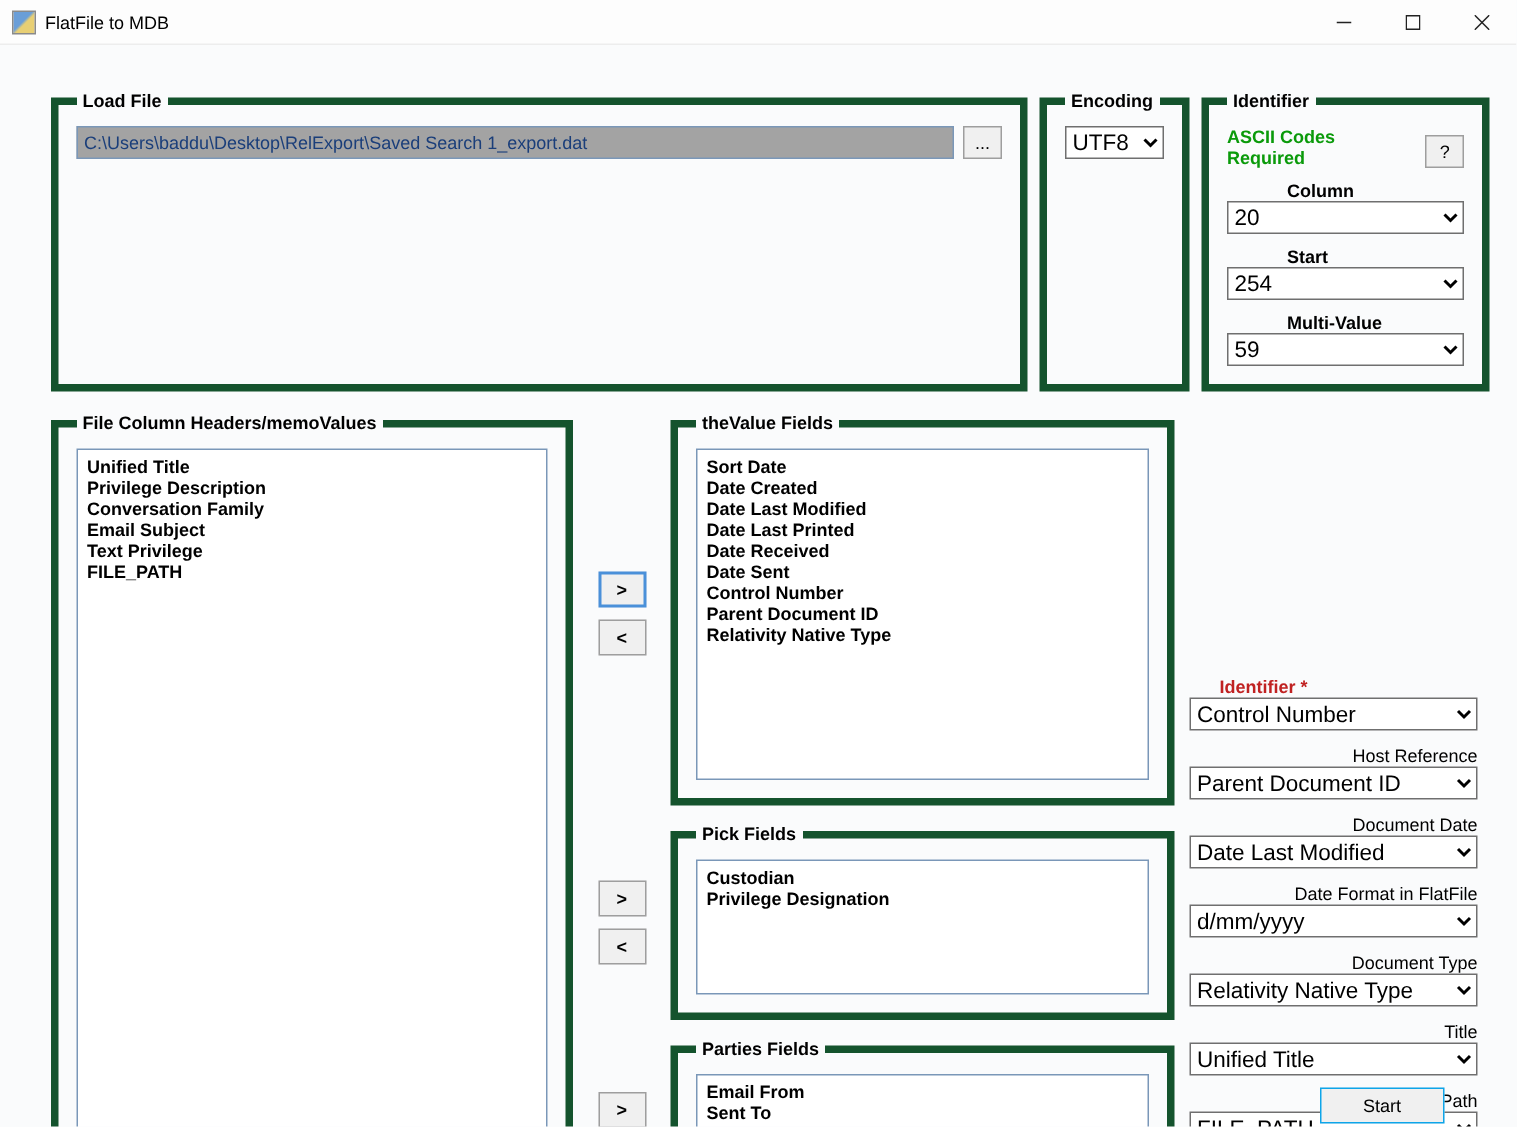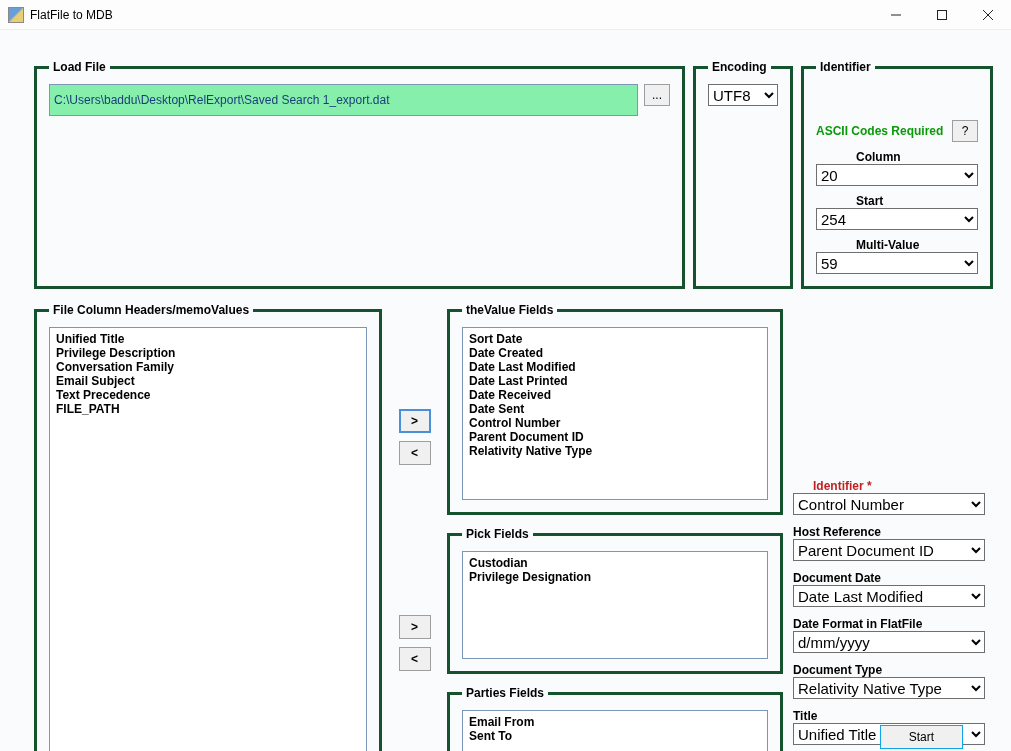--- a/index.html
+++ b/index.html
@@ -33,21 +33,21 @@
     display: flex; align-items: center; justify-content: center;
     font-size: 14px; color: #222;
     cursor: default;
   }
 
   .client {
     padding: 30px 18px 14px 34px;
   }
 
   fieldset {
-    border: 3px solid #14532d;
+    border: 5px solid #14532d;
     padding: 10px 12px 12px 12px;
     margin: 0;
     background: #fafbfc;
   }
   legend {
     font-weight: bold;
     padding: 0 4px;
   }
 
   .row-top {
@@ -57,25 +57,25 @@
   }
   .loadfile-box {
     flex: 1 1 auto;
   }
   .encoding-box { width: 100px; }
   .characters-box { width: 192px; }
 
   .filepath-row { display:flex; gap:6px; }
   .textinput {
     border: 1px solid #7a97b8;
-    background: #86efac;
+    background: #a3a3a3;
     padding: 2px 4px;
     font-size: 12px;
     color: #1a3e7a;
-    height: 32px;
+    height: 22px;
     flex: 1 1 auto;
     font-family: inherit;
   }
   .btn {
     border: 1px solid #9e9e9e;
     background: #f0f0f0;
     padding: 1px 8px;
     font-size: 12px;
     height: 22px;
     font-family: inherit;
@@ -90,21 +90,21 @@
   .btn-move.selected { border: 2px solid #4a90d9; }
 
   select {
     border: 1px solid #6f6f6f;
     background:#fff;
     font-size:15px;
     height:22px;
     font-family: inherit;
   }
 
-  .ascii-line { display:flex; align-items:center; gap:6px;margin-top:36px; }
+  .ascii-line { display:flex; align-items:flex-end; gap:6px; }
   .ascii-label { color:#0a9a0a; font-weight:bold; flex:1 1 auto; }
 
   .char-label { font-weight:bold; margin-top:8px;margin-left:40px; }
   .char-select { width:100%; }
 
   .row-main {
     display:flex;
     gap:10px;
     margin-top:14px;
     align-items:flex-start;
@@ -117,25 +117,25 @@
 
   .listbox {
     border: 1px solid #7a97b8;
     background:#fff;
     padding: 4px 6px;
     overflow:auto;
   }
   .listbox .item { font-weight:bold; line-height:14px; white-space:nowrap; }
 
   .left-list { height: 530px; }
-  .val-list  { height: 173px; }
-  .pick-list { height: 108px; }
+  .val-list  { height: 221px; }
+  .pick-list { height: 90px; }
   .part-list { height: 78px; }
 
-  .side-label { font-weight:bold; margin-top:10px; }
+  .side-label { font-weight:normal; margin-top:10px;text-align:right; }
   .side-select { width:100%; }
 
   .req-label { color:#c02222; font-weight:bold; margin-top:6px;margin-left:20px; }
 
   .start-btn {
     position:absolute;
     right: 48px;
     bottom: 2px;
     border:1px solid #0ea5e9;
     background:#f0f0f0;
@@ -204,21 +204,21 @@
 
   <div class="row-main">
     <div class="col-left">
       <fieldset>
         <legend>File Column Headers/memoValues</legend>
         <div class="listbox left-list" id="leftList">
             <div class="item">Unified Title</div>
             <div class="item">Privilege Description</div>
             <div class="item">Conversation Family</div>
             <div class="item">Email Subject</div>
-            <div class="item">Text Precedence</div>
+            <div class="item">Text Privilege</div>
             <div class="item">FILE_PATH</div>
           </div>
       </fieldset>
     </div>
 
     <div class="col-mid">
       <div style="height:106px"></div>
       <button class="btn btn-move selected">&gt;</button>
       <div style="height:8px"></div>
       <button class="btn btn-move">&lt;</button>

